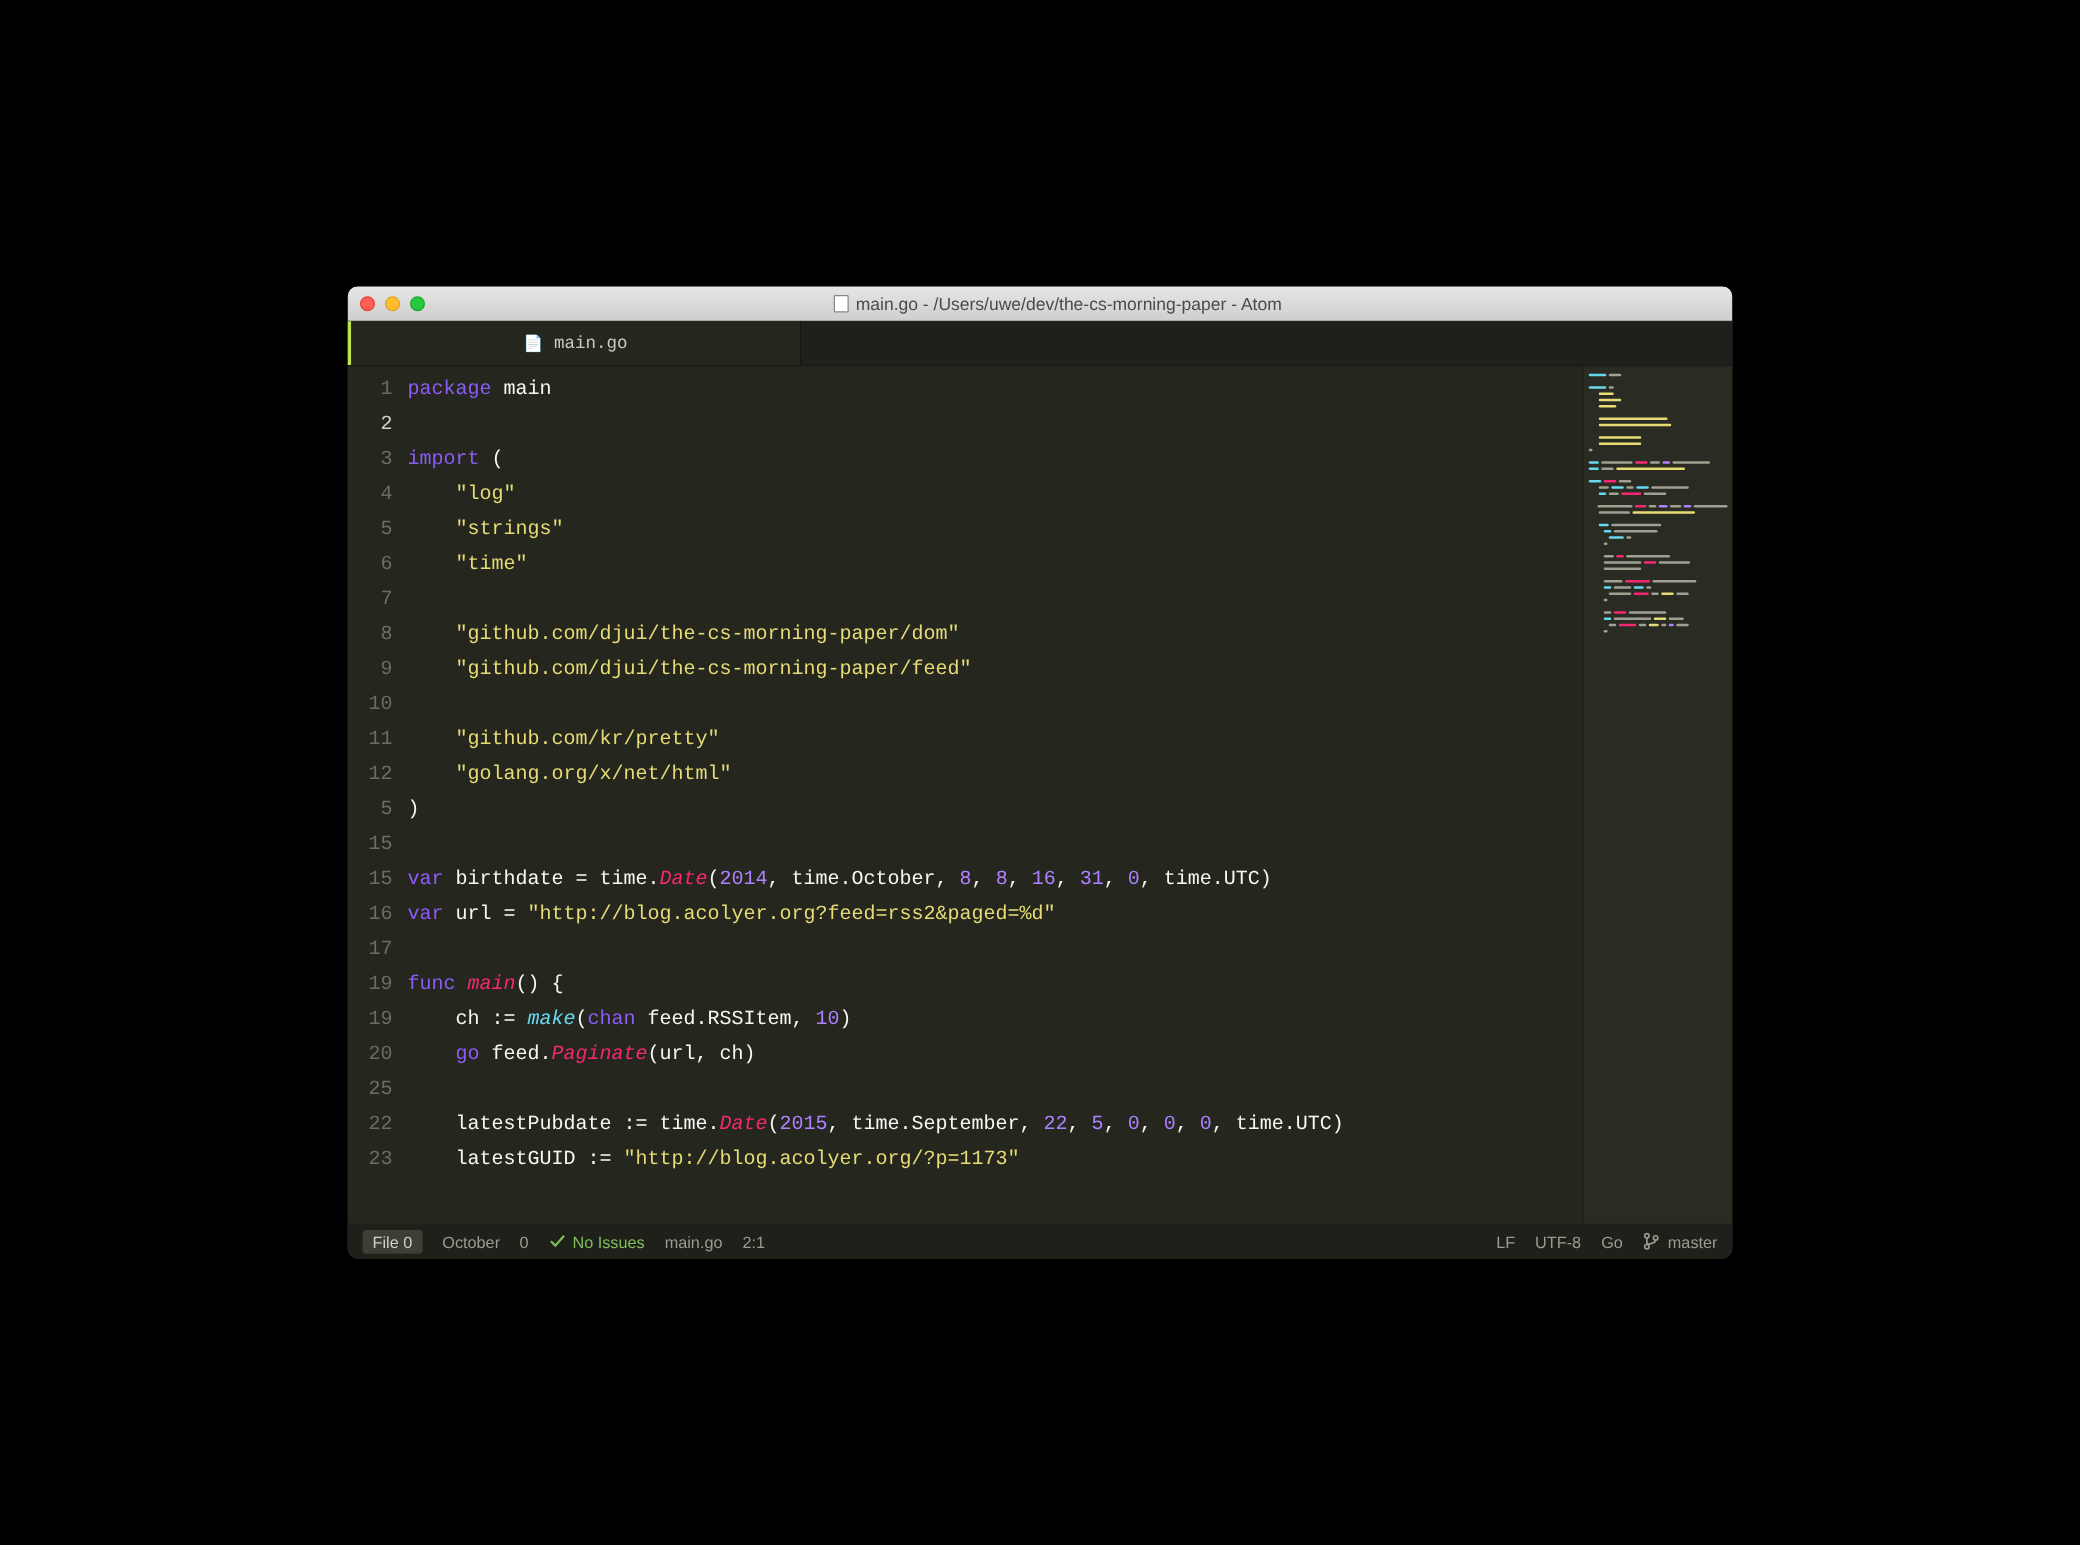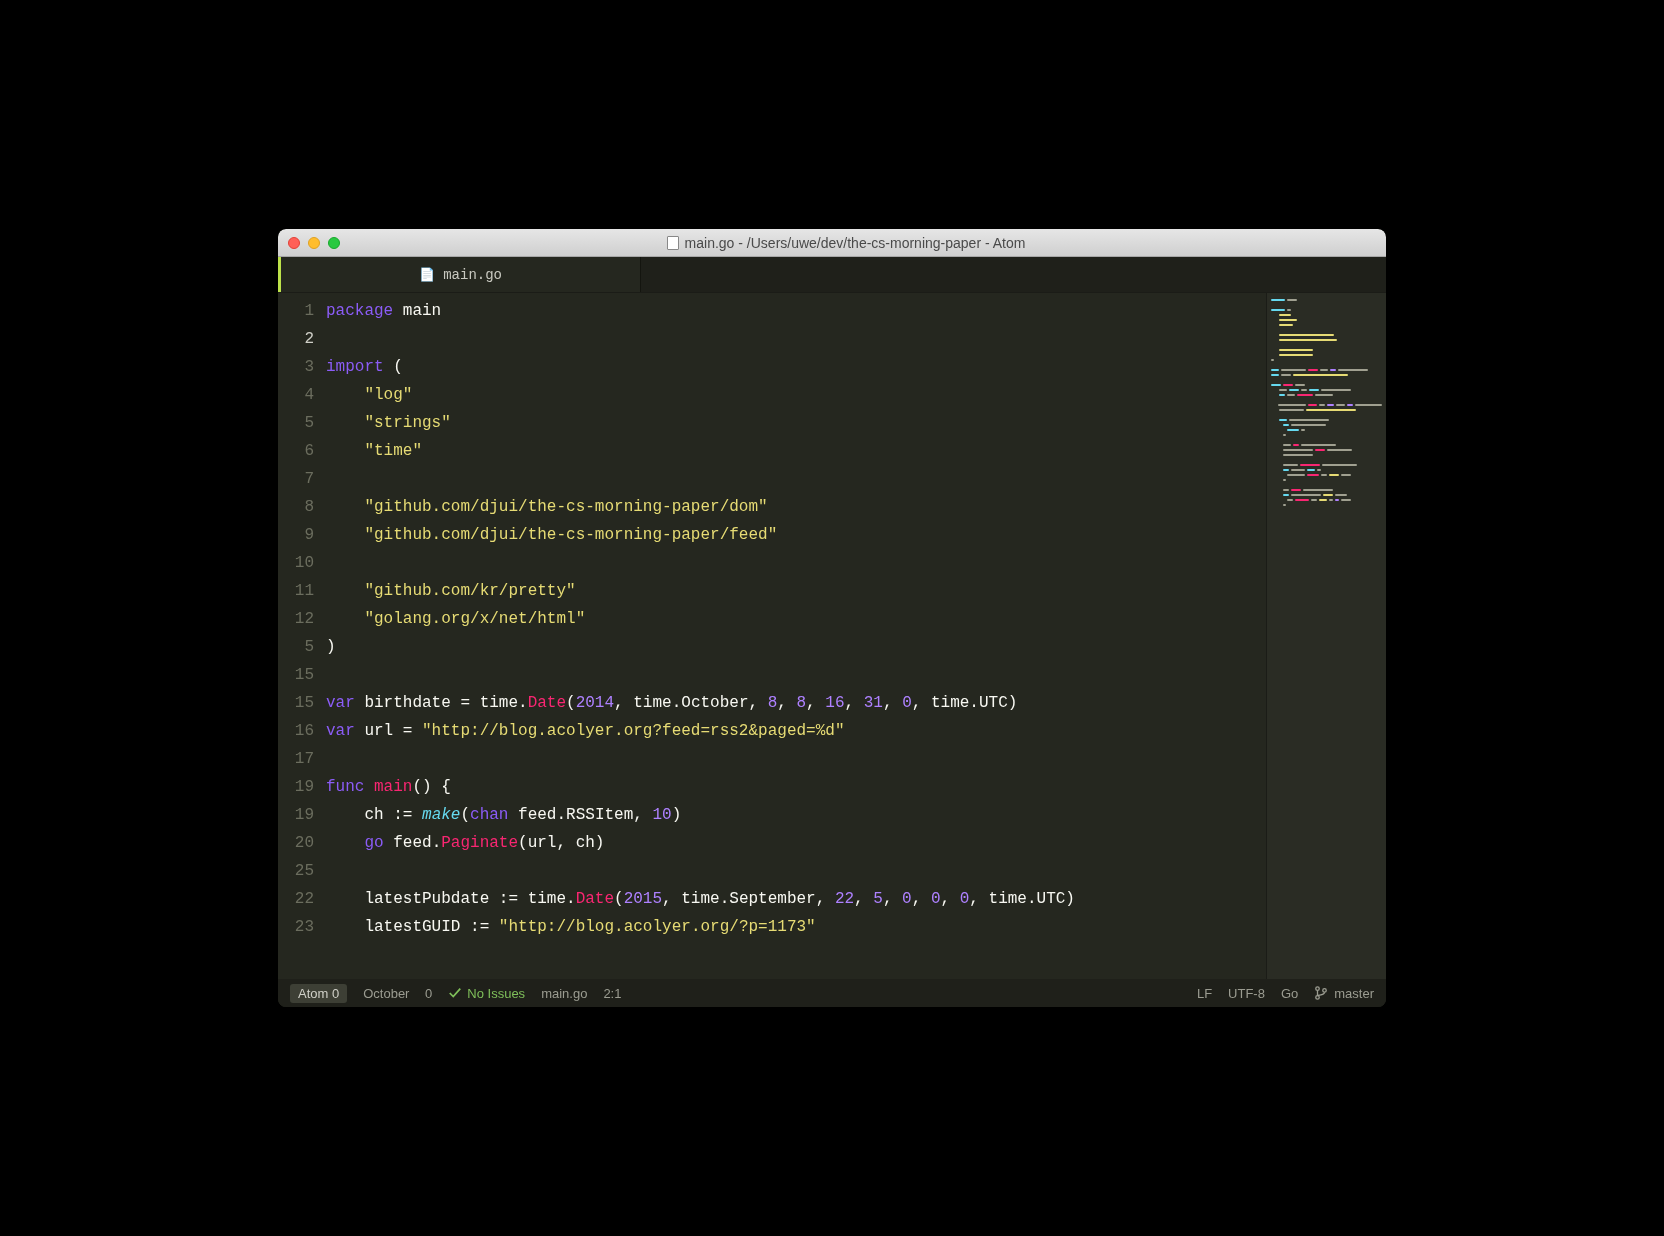--- a/index.html
+++ b/index.html
@@ -110,21 +110,21 @@
   .sb .pill{
     background:#3d3f35;color:#d0d0c8;padding:2px 8px;border-radius:3px;
   }
   .sb .issues{color:#7fbf5a;display:flex;align-items:center;gap:5px;}
   .sb .spacer{flex:1;}
   .sb .branch{display:flex;align-items:center;gap:6px;}
   
   .kw{color:#8b5cf6;}
   .str{color:#e6db74;}
   .num{color:#ae81ff;}
-  .fn{color:#f92672;}
+  .fn{color:#f92672;font-style:italic;}
   .id{color:#f8f8f2;}
   .bi{color:#66d9ef;font-style:italic;}
   .pkg{color:#f8f8f2;}
   svg.check{width:14px;height:14px;}
   svg.git{width:14px;height:14px;}
 </style>
 </head>
 <body>
 
 <div class="window">
@@ -364,21 +364,21 @@
         <div class="ml">
           <div class="b" style="width: 10px;"></div>
           <div class="b" style="width: 3px; background: rgb(160, 160, 144);"></div>
         </div>
       </div>
   </div>
 
   <div class="sb">
     <div class="group">
       <span class="pill">
-        <span>Atom</span>&nbsp;<span>0</span>
+        <span>File</span>&nbsp;<span>0</span>
       </span>
     </div>
     <div class="group">
       <span>October</span>&nbsp;<span>0</span>
     </div>
     <div class="group issues">
       <svg class="check" viewBox="0 0 16 16">
           <path fill="none" stroke="#7fbf5a" stroke-width="2" d="M2 8 L6 12 L14 3"></path>
         </svg>
       <span>No Issues</span>

